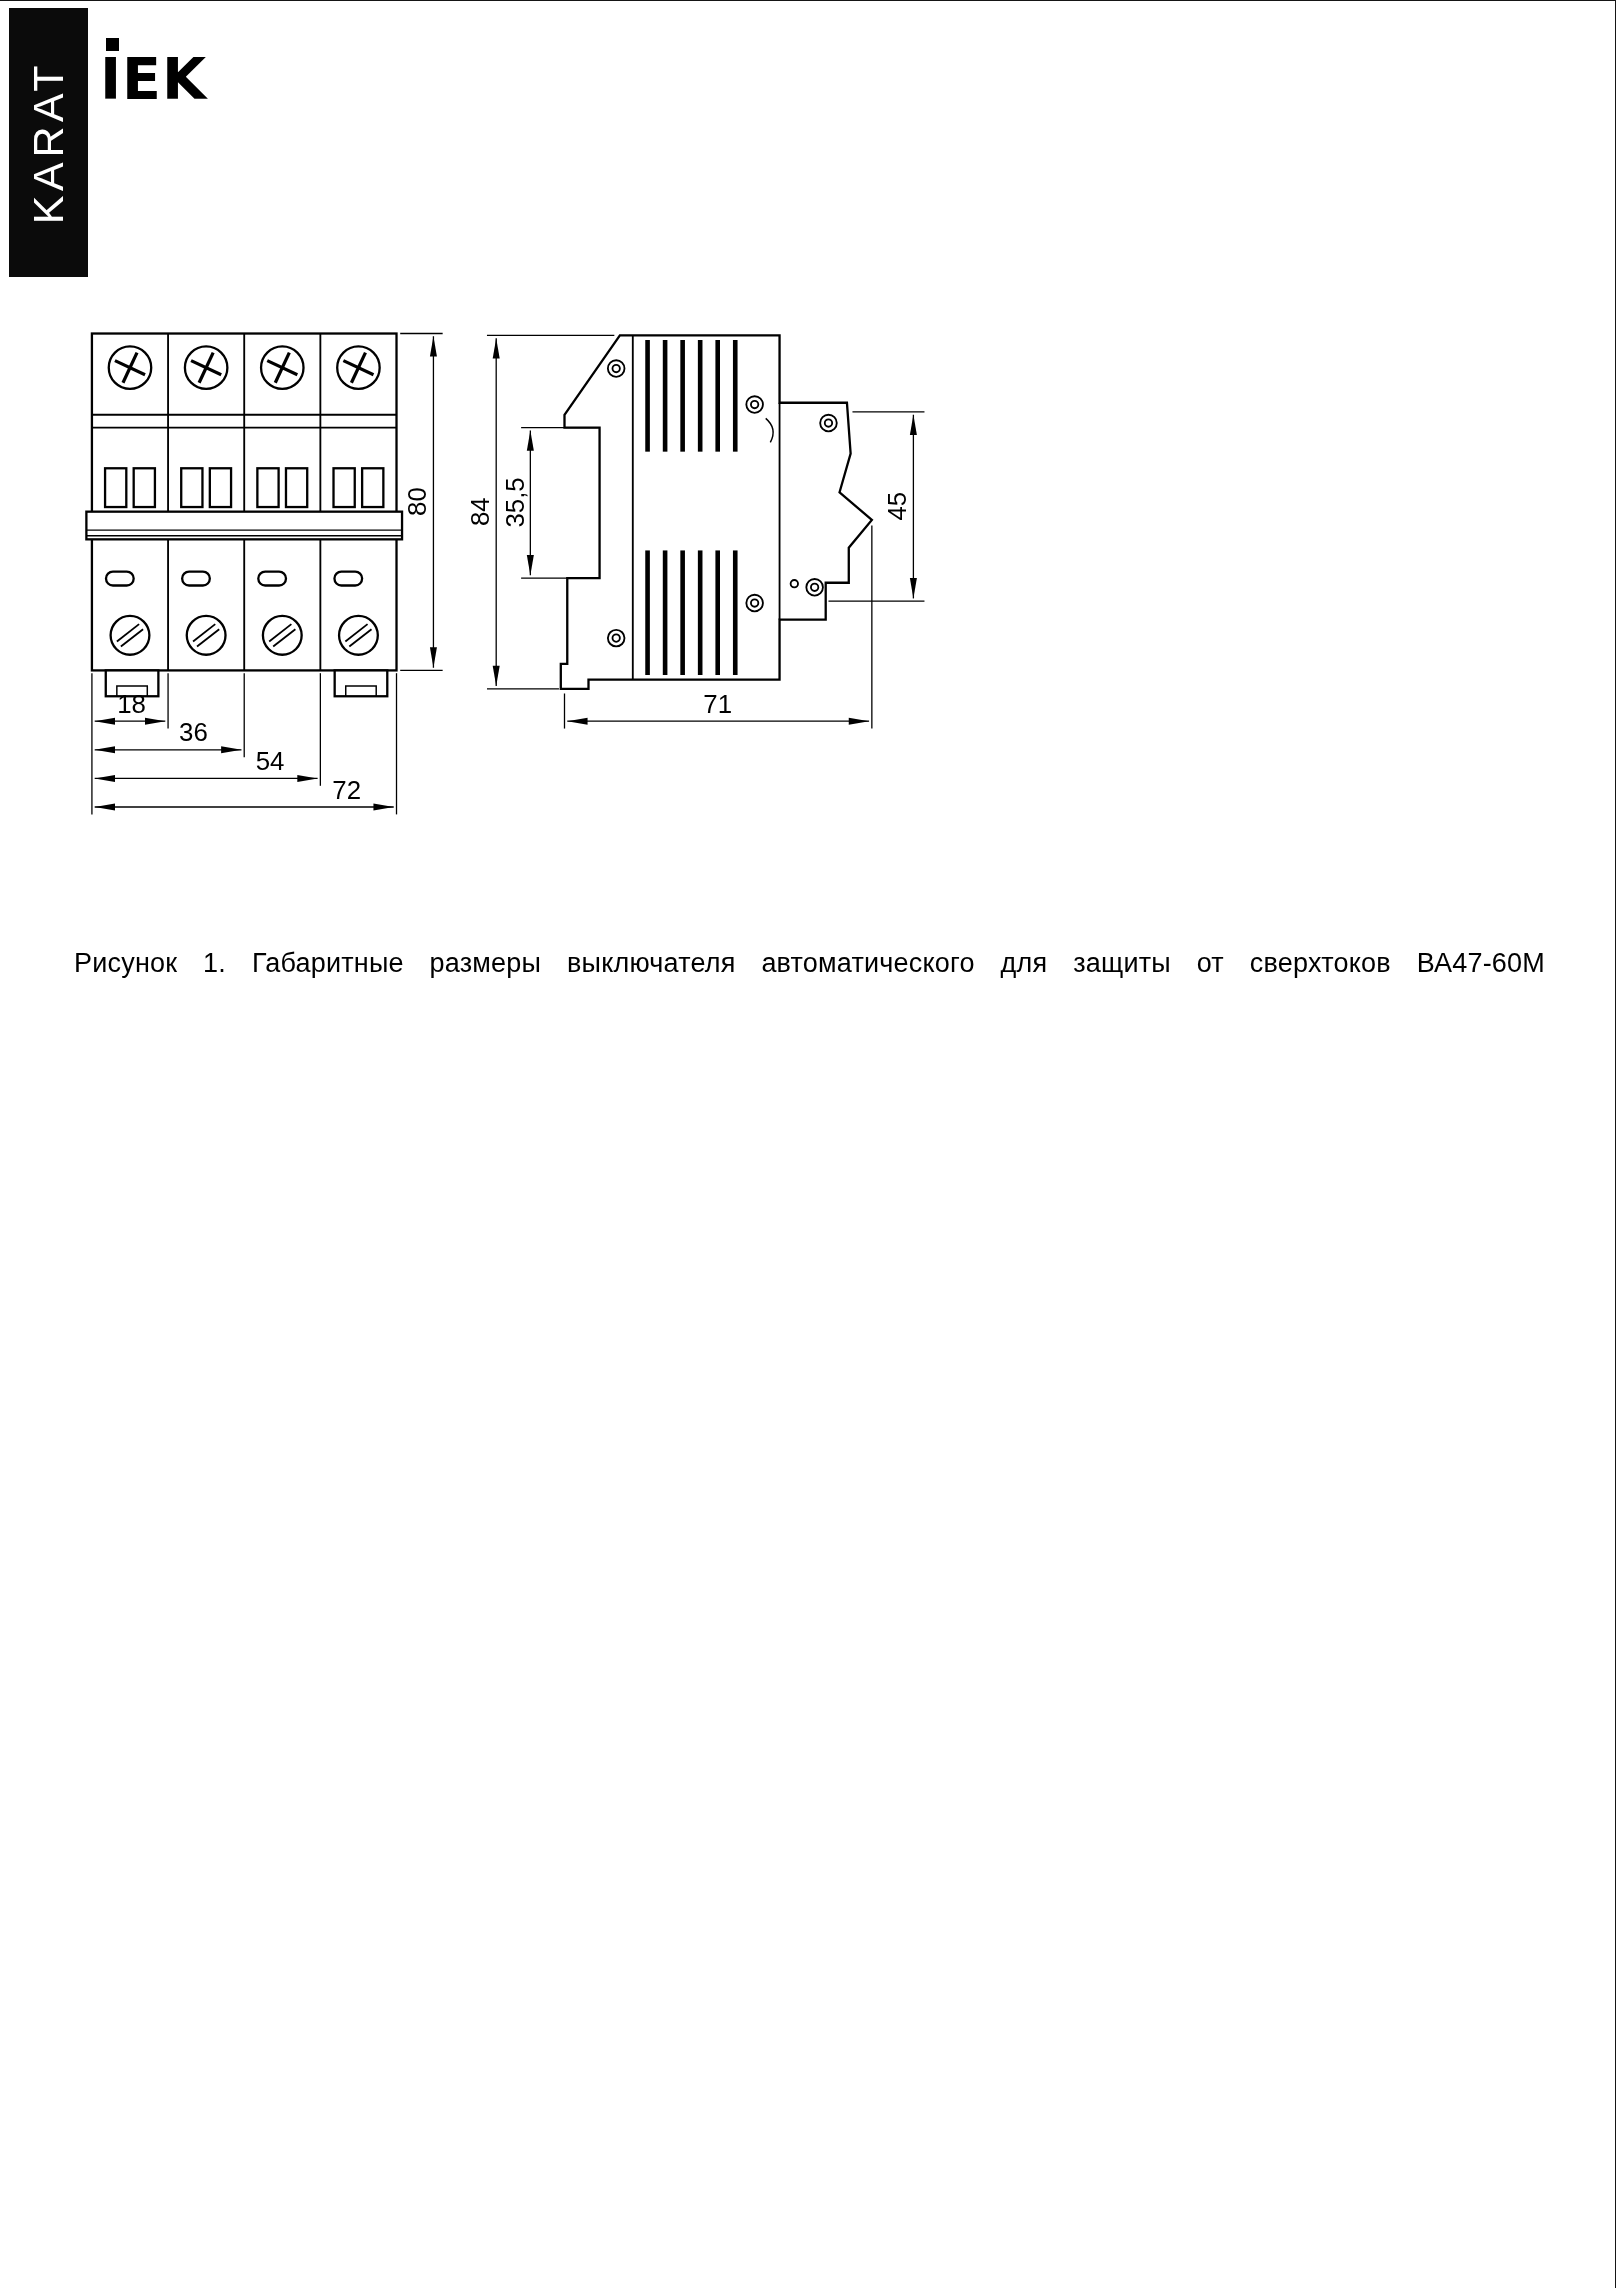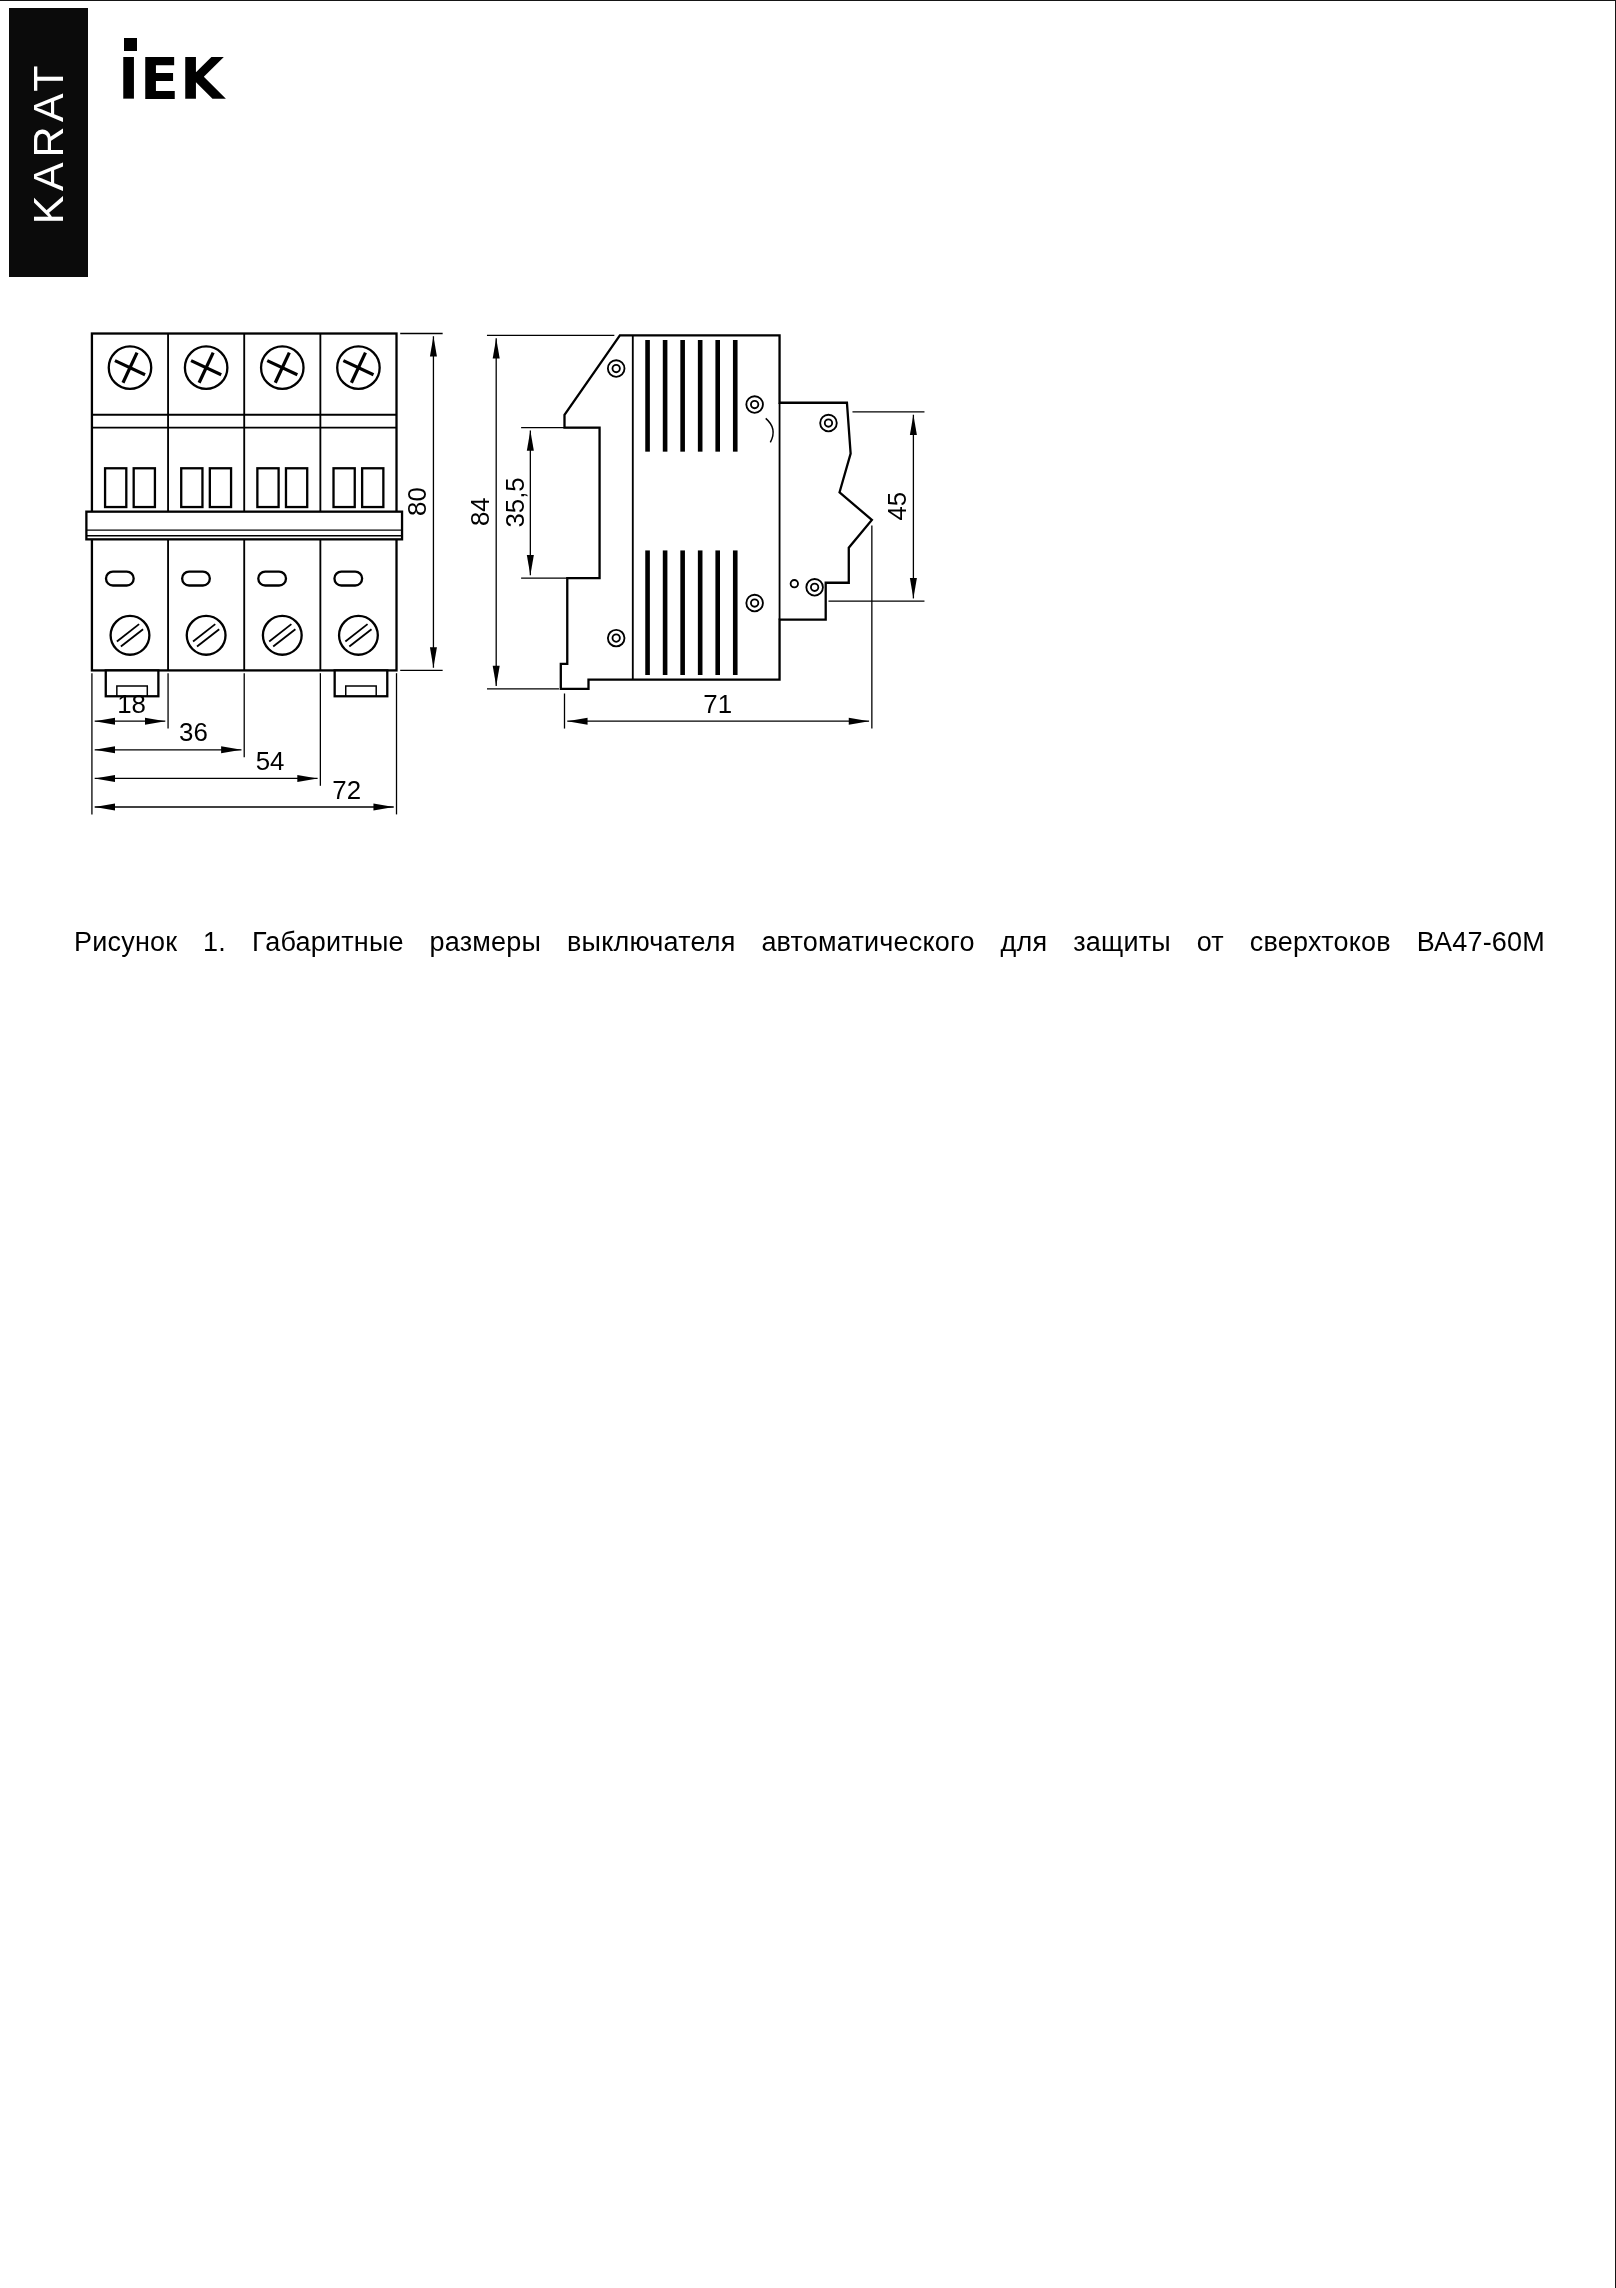--- a/index.html
+++ b/index.html
@@ -3,26 +3,26 @@
 <meta charset="utf-8">
 <style>
   html,body{margin:0;padding:0;background:#e9e9e9;}
   .page{position:relative;width:1616px;height:2289px;background:#fff;
         border-top:1.8px solid #151515;border-right:1.8px solid #151515;box-sizing:border-box;
         font-family:"Liberation Sans",sans-serif;color:#000;overflow:hidden;}
   .karat-box{position:absolute;left:9.2px;top:7.4px;width:79px;height:269px;background:#0b0b0b;
              display:flex;align-items:center;justify-content:center;}
   .karat-text{writing-mode:vertical-rl;transform:rotate(180deg);color:#fff;
               font-size:43px;letter-spacing:4.6px;font-family:"Liberation Sans",sans-serif;}
-  .logo{position:absolute;left:118px;top:35px;}
+  .logo{position:absolute;left:100px;top:35px;}
   .logo-text{display:block;font-size:57px;font-weight:bold;line-height:1;padding-top:14.8px;
              letter-spacing:0.9px;font-family:"DejaVu Sans",sans-serif;}
   .logo-dot{position:absolute;left:5.5px;top:1.8px;width:13px;height:13px;background:#000;}
   .drawing{position:absolute;left:55px;top:314px;}
-  .caption{position:absolute;left:74px;top:926px;width:1471px;margin:0;font-size:27px;
+  .caption{position:absolute;left:74px;top:947px;width:1471px;margin:0;font-size:27px;
            text-align:justify;text-align-last:justify;letter-spacing:0.2px;}
 
   
   .ol{fill:#fff;stroke:#000;stroke-width:2.5;}
   .ln{stroke:#000;stroke-width:2;fill:none;}
   .bold{stroke:#000;stroke-width:3.5;fill:none;}
   .thin{stroke:#000;stroke-width:1.6;fill:none;}
   .fin{stroke:#000;stroke-width:5;fill:none;}
   .dim{stroke:#000;stroke-width:1.4;fill:none;}
   text.d{font:28px "Liberation Sans",sans-serif;fill:#000;}

